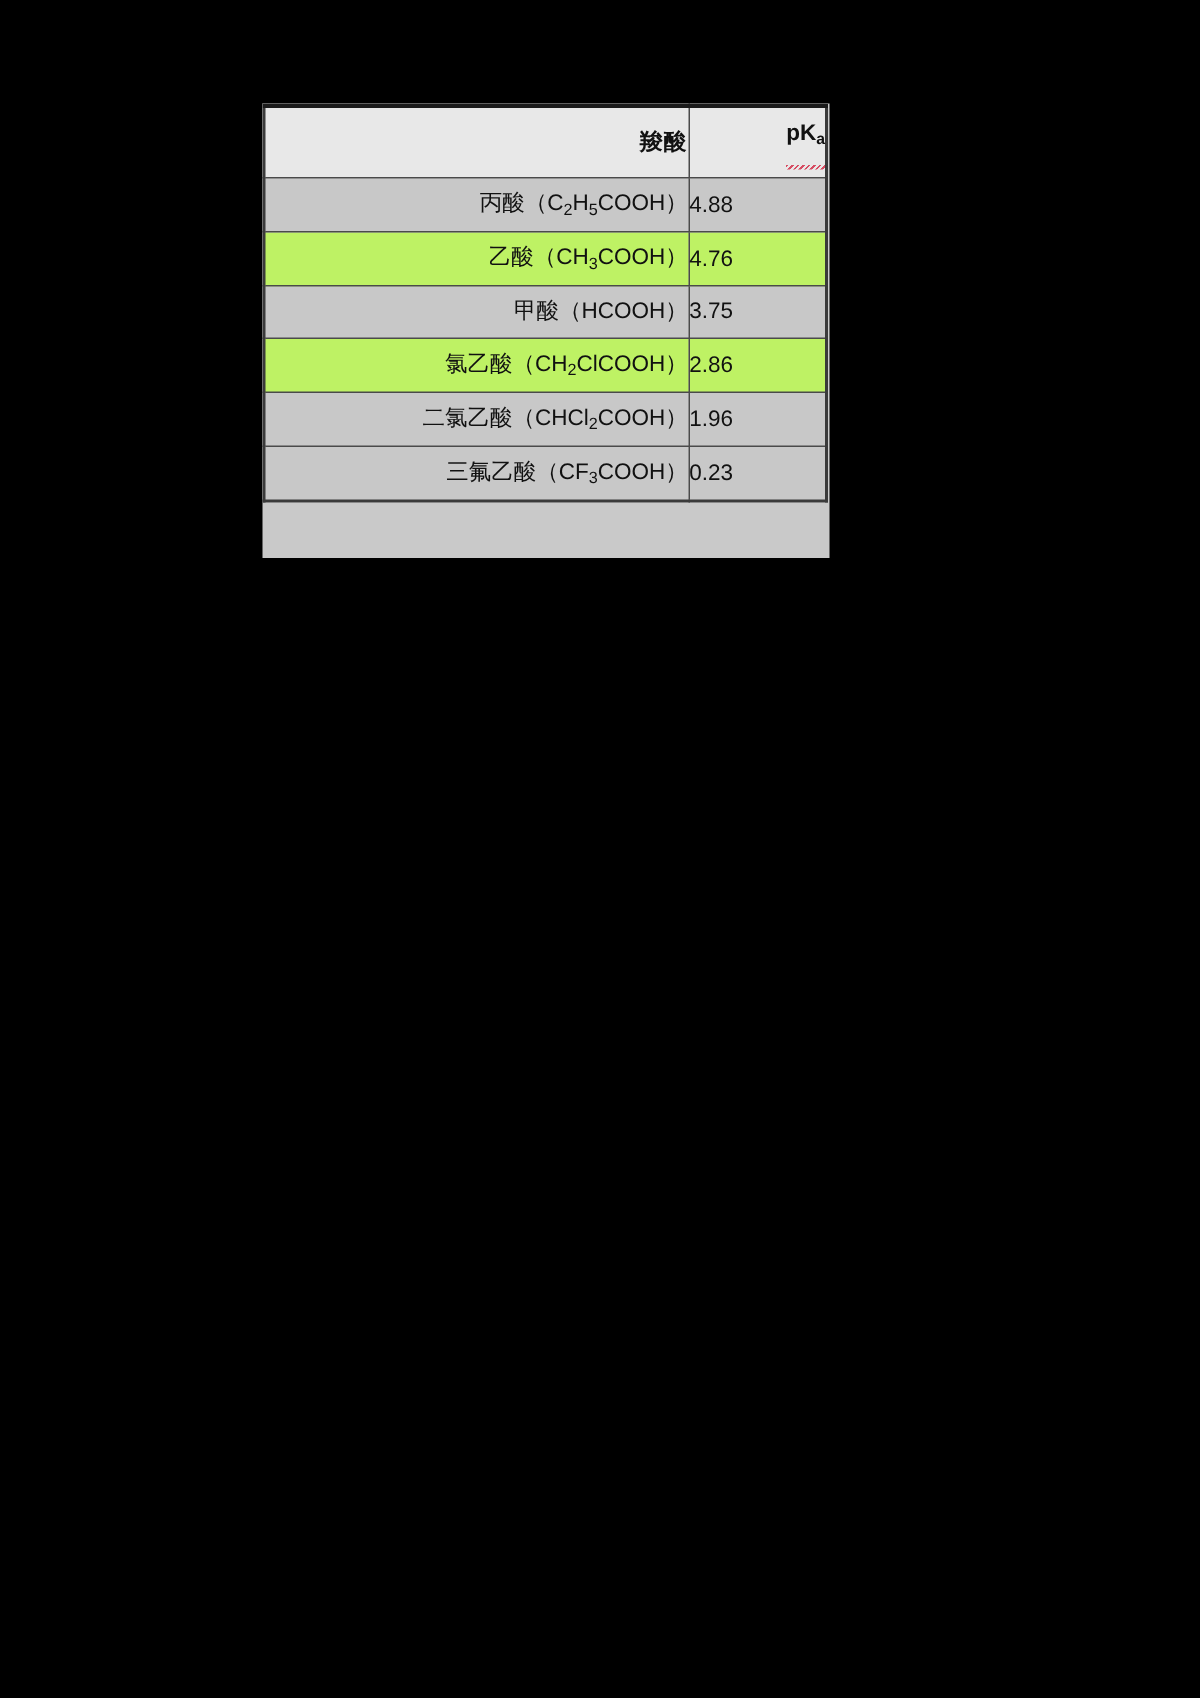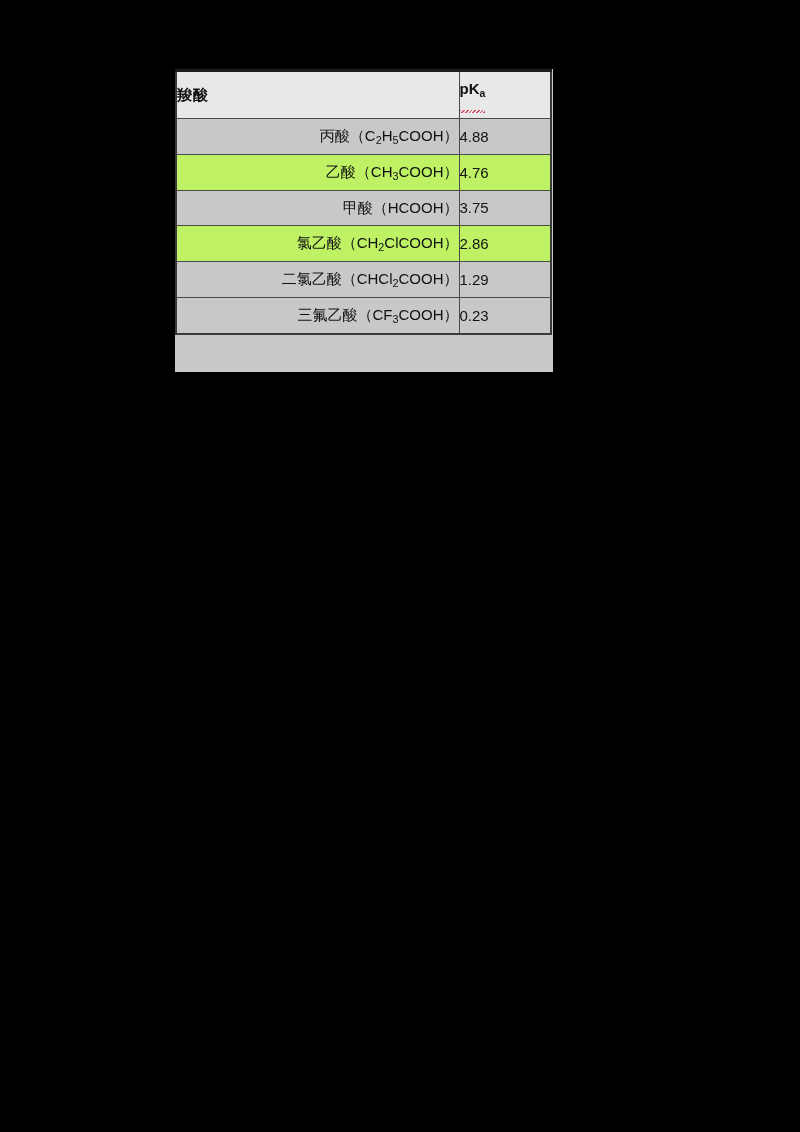--- a/index.html
+++ b/index.html
@@ -65,21 +65,21 @@
     line-height: 34px;
     color: #111111;
     font-size: 15px;
     vertical-align: middle;
   }
 
   th.col-head-name,
   th.col-head-val {
     background: #e8e8e8;
     font-weight: bold;
-    text-align: left;
+    text-align: right;
   }
   th.col-head-name { font-size: 16px; letter-spacing: 1px; }
   th.col-head-val  { font-size: 16px; }
 
   
   tr.row-dark  td { background: #c8c8c8; }
   tr.row-light td { background: #bef264; }
 
   td.cell-name {
     text-align: right;
@@ -160,21 +160,21 @@
           <tr class="row-dark">
             <td class="cell-name"><span>甲酸</span><span class="formula"><span>（HCOOH）</span></span></td>
             <td class="cell-val">3.75</td>
           </tr>
           <tr class="row-light">
             <td class="cell-name"><span>氯乙酸</span><span class="formula"><span>（CH</span><sub>2</sub><span>ClCOOH）</span></span></td>
             <td class="cell-val">2.86</td>
           </tr>
           <tr class="row-dark">
             <td class="cell-name"><span>二氯乙酸</span><span class="formula"><span>（CHCl</span><sub>2</sub><span>COOH）</span></span></td>
-            <td class="cell-val">1.29</td>
+            <td class="cell-val">1.96</td>
           </tr>
           <tr class="row-dark">
             <td class="cell-name"><span>三氟乙酸</span><span class="formula"><span>（CF</span><sub>3</sub><span>COOH）</span></span></td>
             <td class="cell-val">0.23</td>
           </tr>
         </tbody>
     </table>
   </div>
 
 </div>

